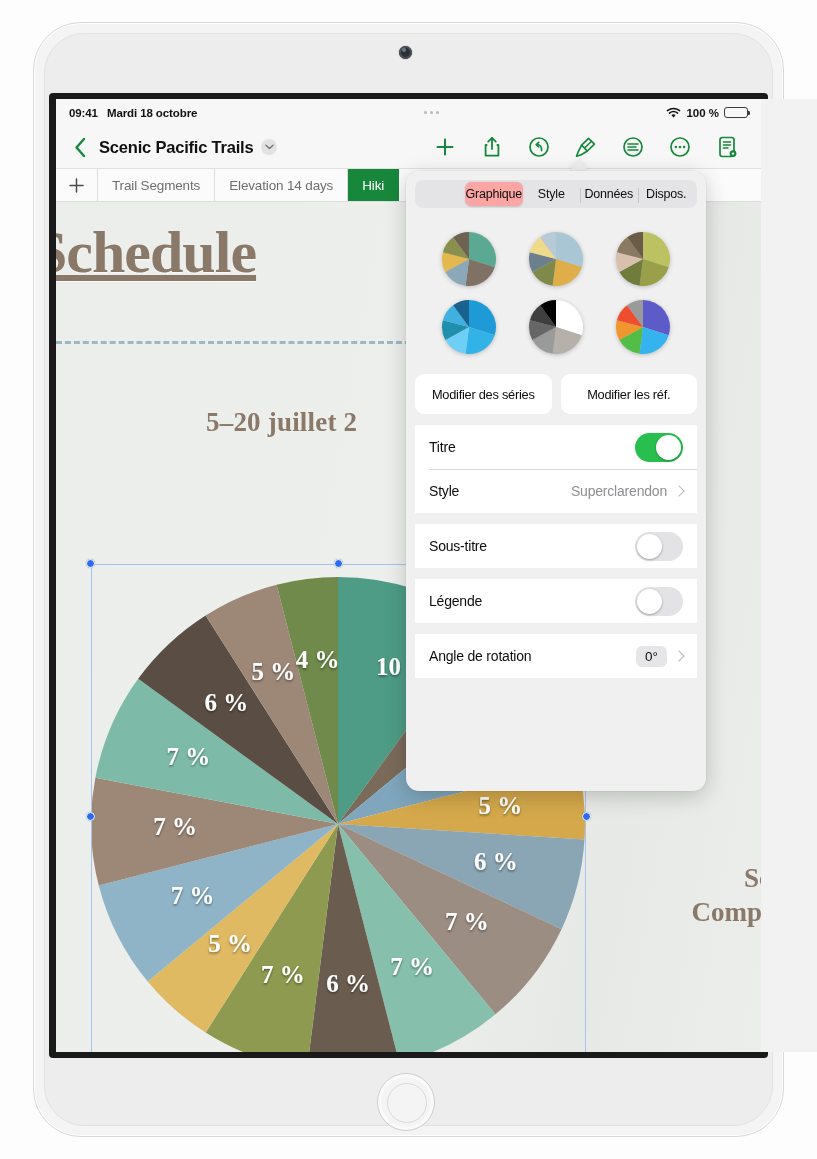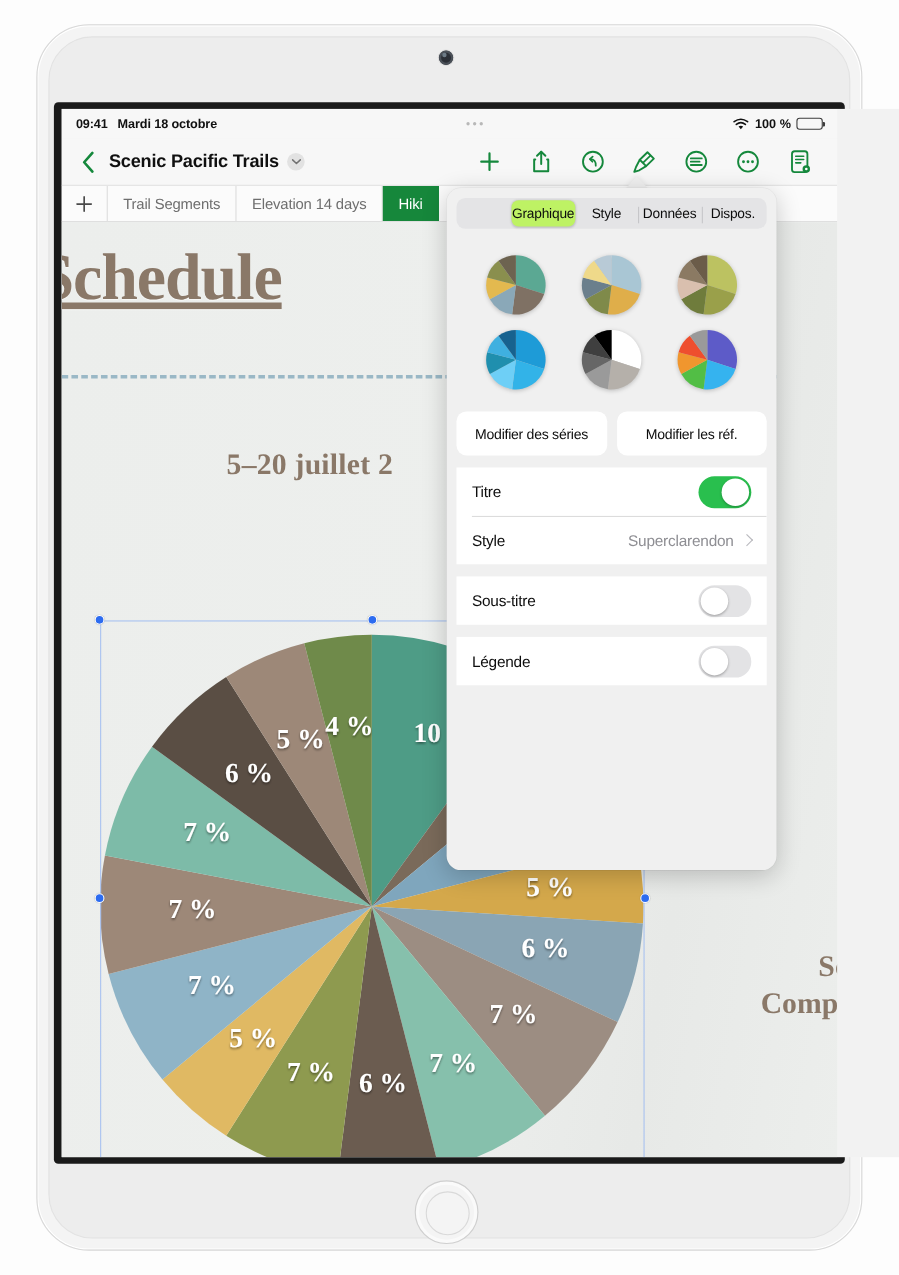--- a/index.html
+++ b/index.html
@@ -298,21 +298,21 @@
     flex: 1;
     height: 100%;
     display: flex; align-items: center; justify-content: center;
     font-size: 12.5px; color: #0d0d0d;
     border-radius: 6.5px;
     position: relative;
     cursor: pointer;
     letter-spacing: -0.2px;
   }
   .seg-item.active {
-    background: #bef264;
+    background: #fca5a5;
     box-shadow: 0 0.5px 2px rgba(0,0,0,0.16);
     margin-left: 48px;
   }
   .seg-item:not(.active)::before {
     content: "";
     position: absolute; left: 0; top: 6px;
     width: 1px; height: 15px;
     background: #c6c6c9;
   }
   .seg-item.active + .seg-item::before { background: transparent; }
@@ -674,17 +674,25 @@
       <div class="group">
         <div class="row">
           <span class="row-label">Légende</span>
           <span class="row-spacer"></span>
           <span class="toggle">
               <span class="knob"></span>
             </span>
         </div>
       </div>
 
+      <div class="group">
+        <div class="row">
+          <span class="row-label">Angle de rotation</span>
+          <span class="row-spacer"></span>
+          <span class="row-badge">0°</span>
+          <span class="chev"></span>
+        </div>
+      </div>
 
 
     </div>
   </div>
 </div>
 
 </body></html>

